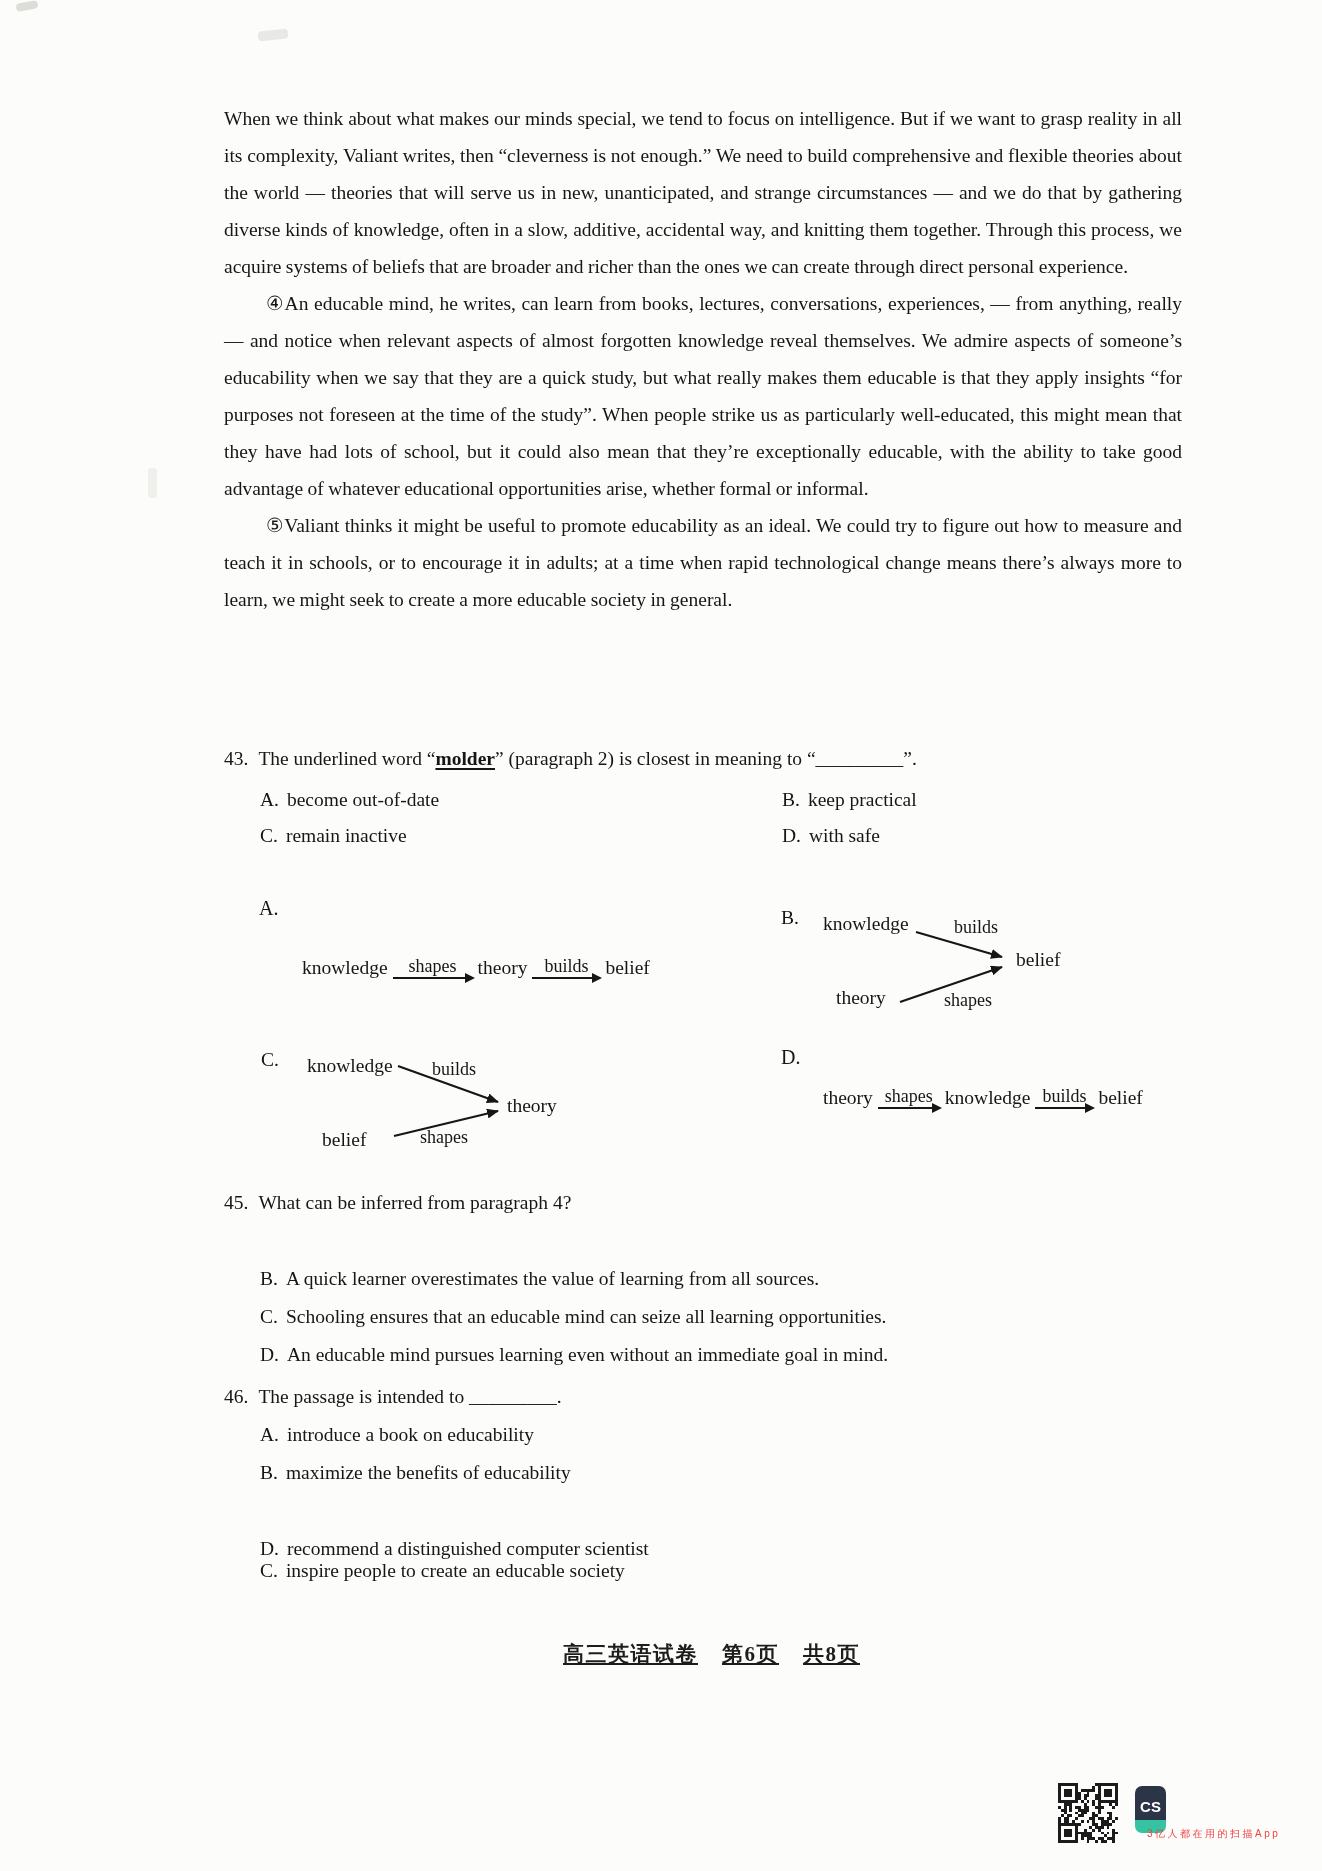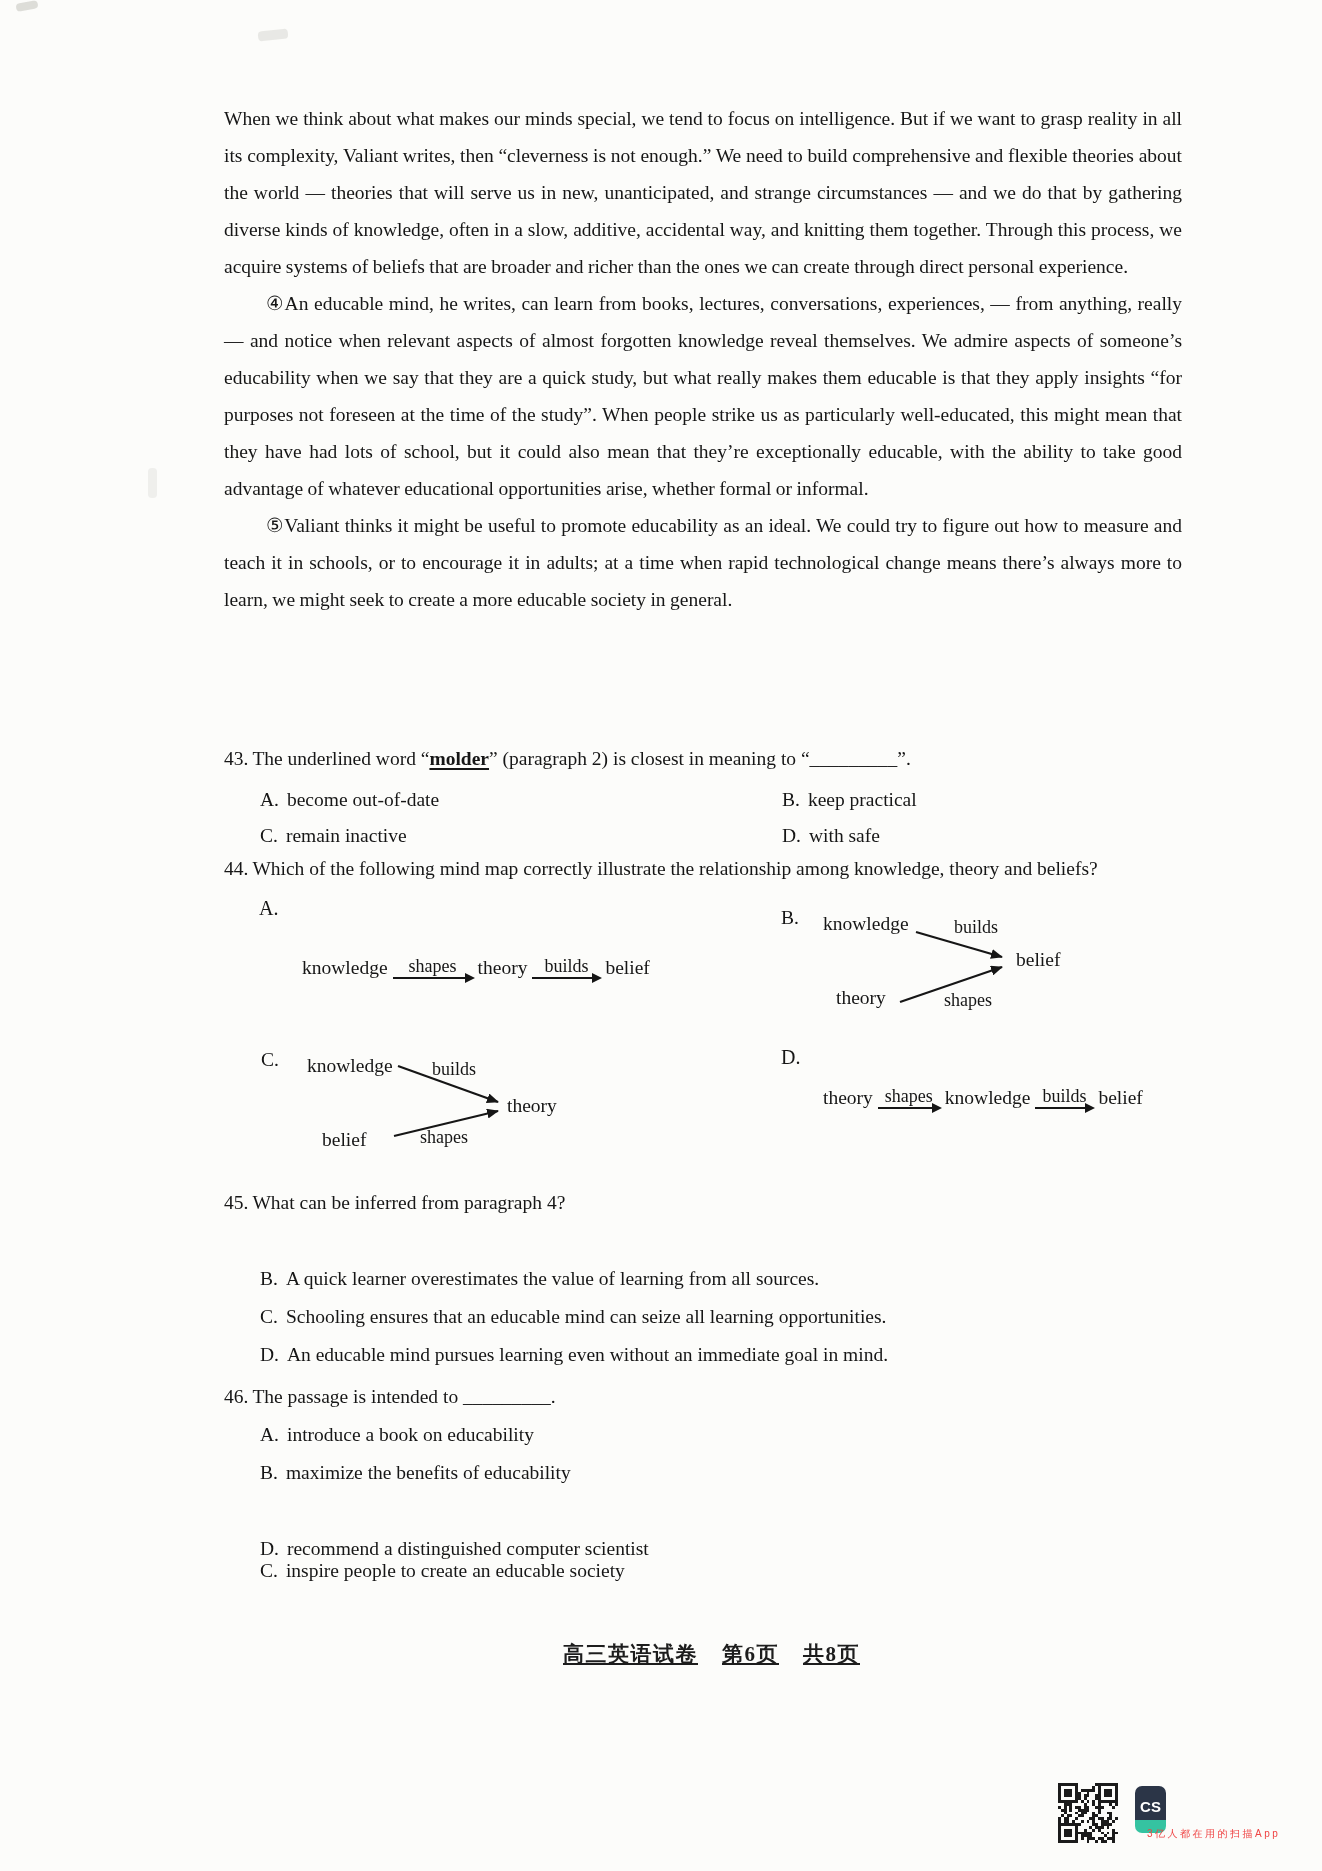--- a/index.html
+++ b/index.html
@@ -4,21 +4,21 @@
 <style>
   html,body{margin:0;padding:0;background:#fff;}
   .page{position:relative;width:1322px;height:1871px;background:#fcfcfa;overflow:hidden;
         font-family:"Liberation Serif","DejaVu Serif",serif;color:#161616;}
   .abs{position:absolute;}
   .artifact{position:absolute;border-radius:4px;}
   .passage{width:958px;font-size:19.5px;line-height:37px;text-align:justify;word-spacing:-0.4px;}
   .passage p{margin:0;}
   .passage p.indent{text-indent:42px;}
   .qstem{font-size:19.5px;white-space:nowrap;}
-  .qnum{margin-right:4px;}
+  .qnum{margin-right:10px;}
   .uword{font-weight:700;text-decoration:underline;text-decoration-thickness:2px;text-underline-offset:3px;}
   .opt{font-size:19.5px;white-space:nowrap;}
   .olabel{margin-right:8px;}
   .map-label{font-size:20px;}
   .chain{display:flex;align-items:center;font-size:19.5px;white-space:nowrap;}
   .node{line-height:1.2;}
   .conn{display:inline-flex;flex-direction:column;align-items:center;margin:0 5px;}
   .conn .lbl{font-size:18px;line-height:1.05;margin-bottom:1px;}
   .conn .ln{position:relative;height:2px;background:#161616;}
   .conn .ln::after{content:"";position:absolute;right:-2px;top:-4px;width:0;height:0;
@@ -62,23 +62,20 @@
   <div class="abs opt" style="left:782px;top:789px;">
     <span class="olabel">B.</span><span>keep practical</span>
   </div>
   <div class="abs opt" style="left:260px;top:825px;">
     <span class="olabel">C.</span><span>remain inactive</span>
   </div>
   <div class="abs opt" style="left:782px;top:825px;">
     <span class="olabel">D.</span><span>with safe</span>
   </div>
 
-  <div class="abs qstem" style="left:224px;top:858px;">
-    <span class="qnum">44.</span><span>Which of the following mind map correctly illustrate the relationship among knowledge, theory and beliefs?</span>
-  </div>
 
   <div class="abs map-label" style="left:259px;top:897px;">A.</div>
   <div class="abs chain" style="left:302px;top:956px;">
     <span class="node">knowledge</span>
     <span class="conn">
       <span class="lbl">shapes</span>
       <span class="ln" style="width:80px;"></span>
     </span>
     <span class="node">theory</span>
     <span class="conn">

